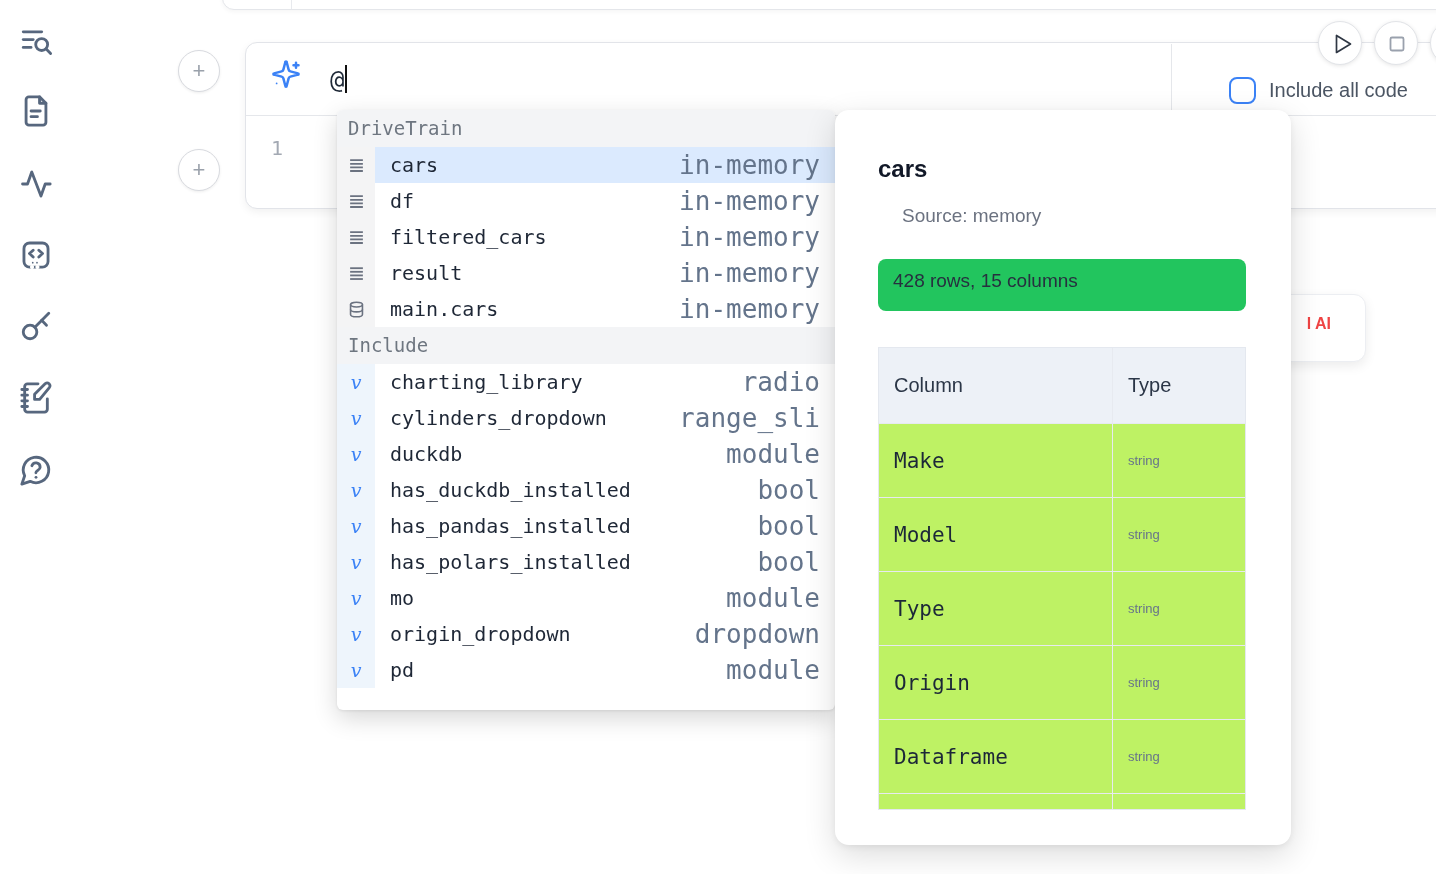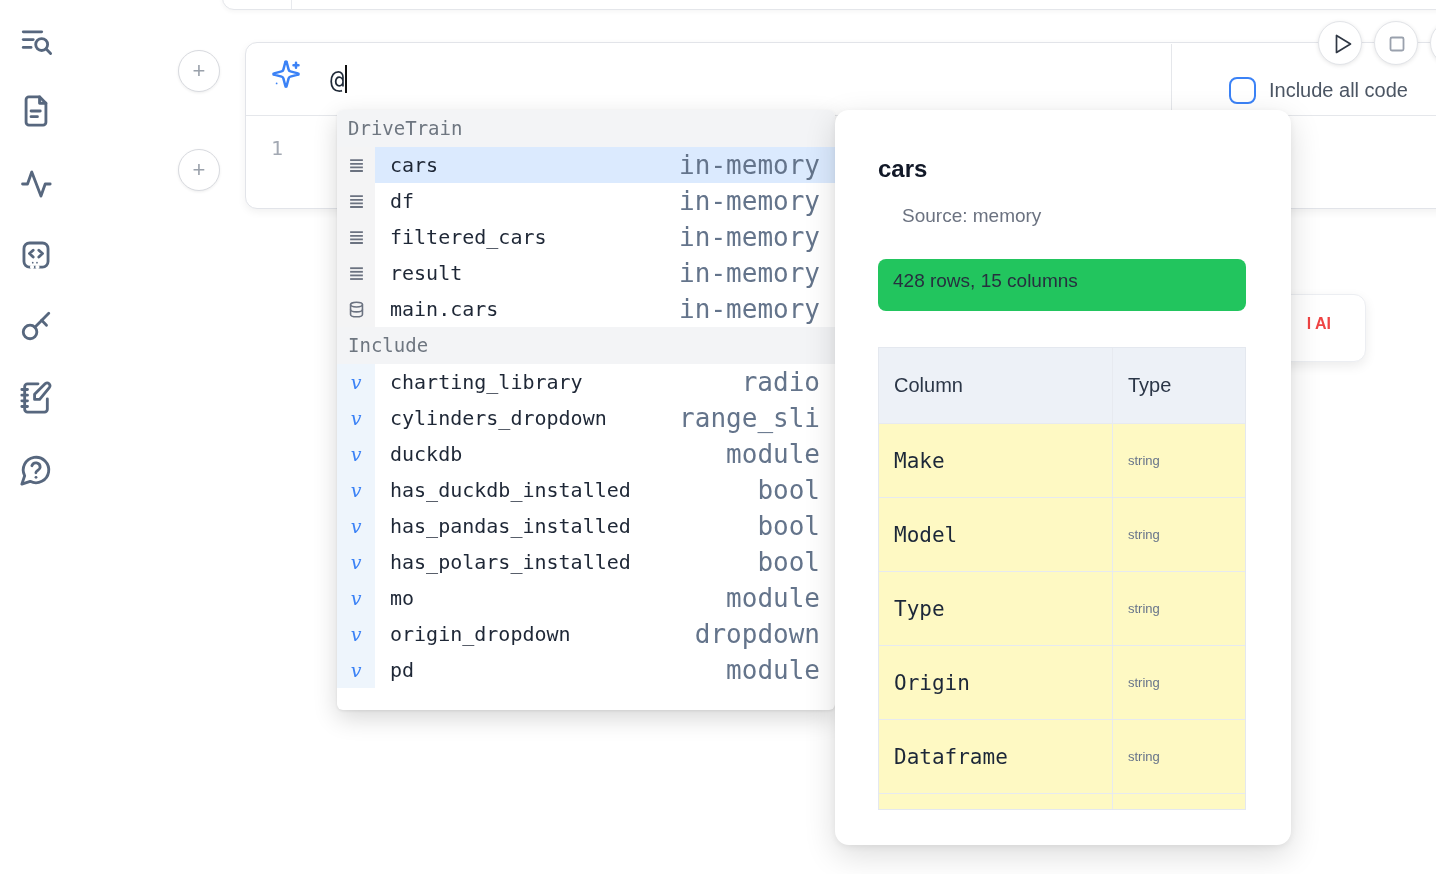--- a/index.html
+++ b/index.html
@@ -78,21 +78,21 @@
 
   
   .panel { position:absolute; left:835px; top:110px; width:456px; height:735px; background:#fff;
     border-radius:14px; z-index:30;
     box-shadow:0 10px 32px rgba(0,0,0,0.14), 0 2px 6px rgba(0,0,0,0.06); }
   .panel-title { position:absolute; left:43px; top:45px; font-size:24px; font-weight:bold; color:#111827; }
   .panel-source { position:absolute; left:43px; top:95px; font-size:19px; color:#6b7280;margin-left:24px; }
   .panel-pill { position:absolute; left:43px; top:149px; width:368px; height:52px; background:#22c55e;
     border-radius:8px; font-size:19px; color:#27303f; line-height:44px; padding-left:15px; }
   .panel-table { position:absolute; left:43px; top:237px; width:368px; height:463px; overflow:hidden;
-    border:1px solid #e4e8ef; background:#fef9c3; }
+    border:1px solid #e4e8ef; background:#bef264; }
   .pt-row { display:flex; height:74px; border-top:1px solid #e7eaf0; }
   .pt-row.head { height:75px; background:#edf1f7; border-top:none; }
   .pt-c1 { width:233px; display:flex; align-items:center; padding-left:15px; }
   .pt-c2 { flex:1; display:flex; align-items:center; padding-left:15px; border-left:1px solid #e7eaf0; }
   .pt-row.head .pt-c1, .pt-row.head .pt-c2 { font-size:20px; color:#2b3647; font-family:"Liberation Sans", sans-serif; }
   .pt-col-name { font-size:21px; color:#1c2738; }
   .pt-col-type { font-size:13px; color:#67748a; }
 </style>
 </head>
 <body>

